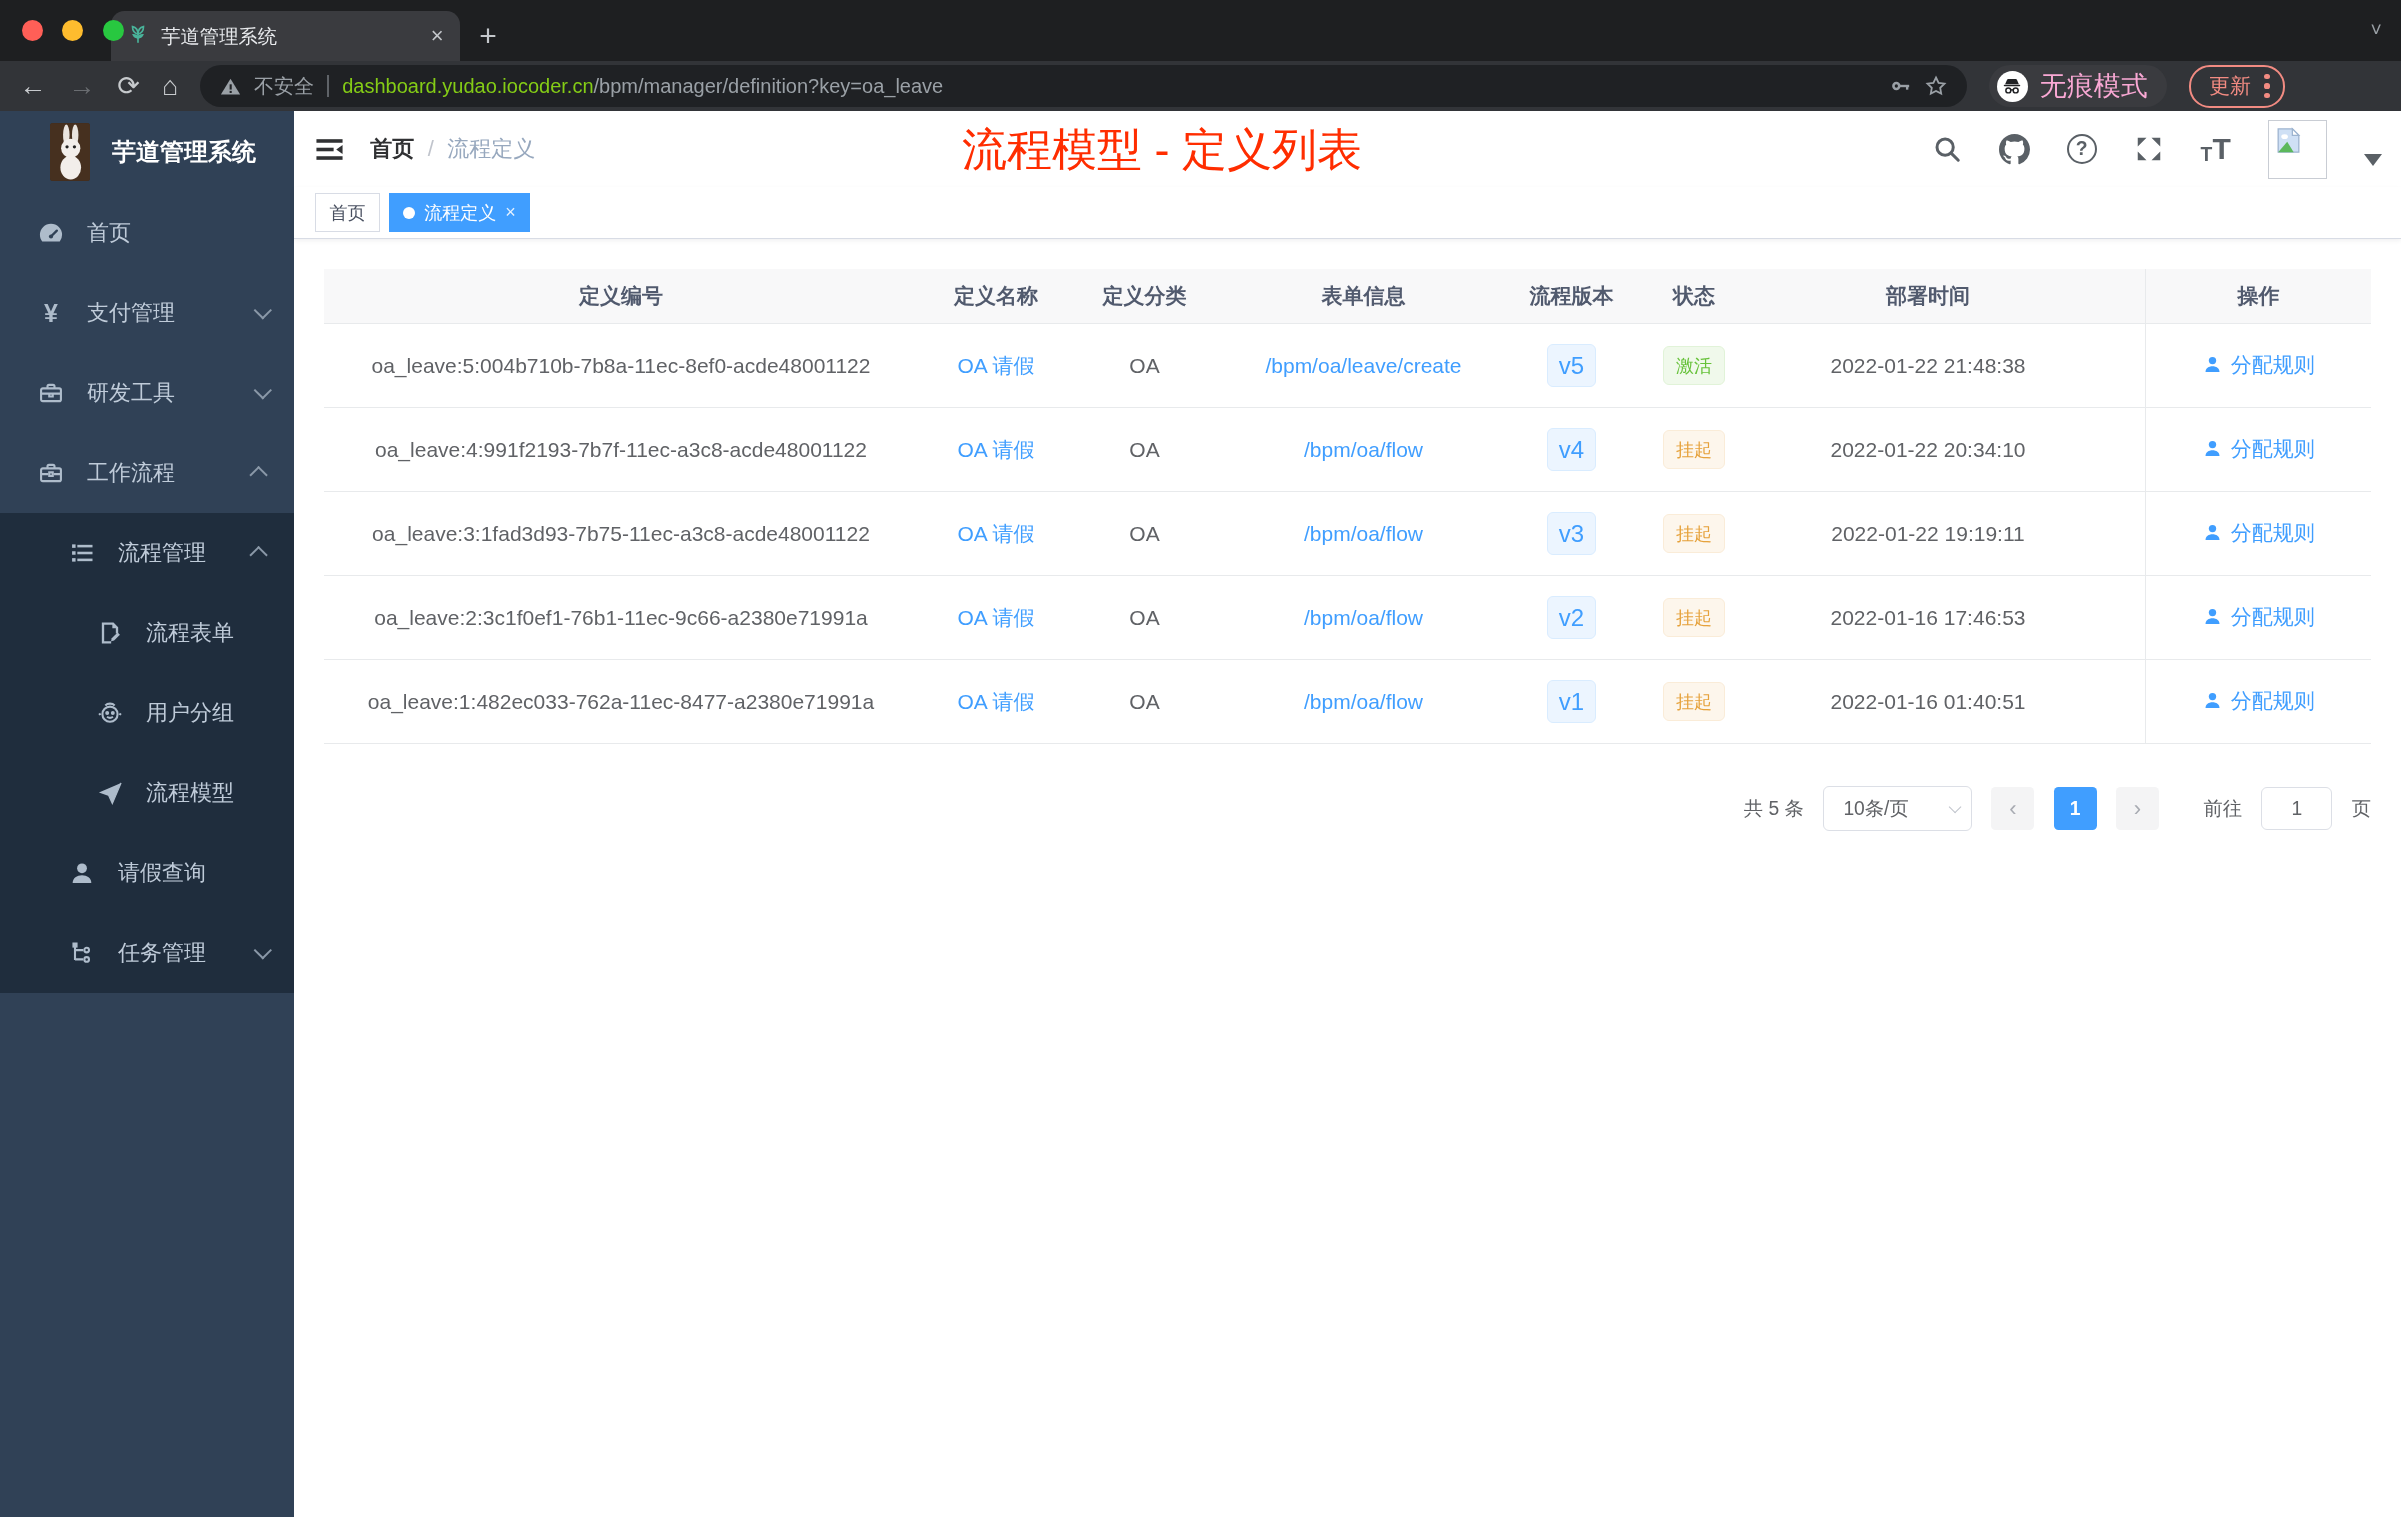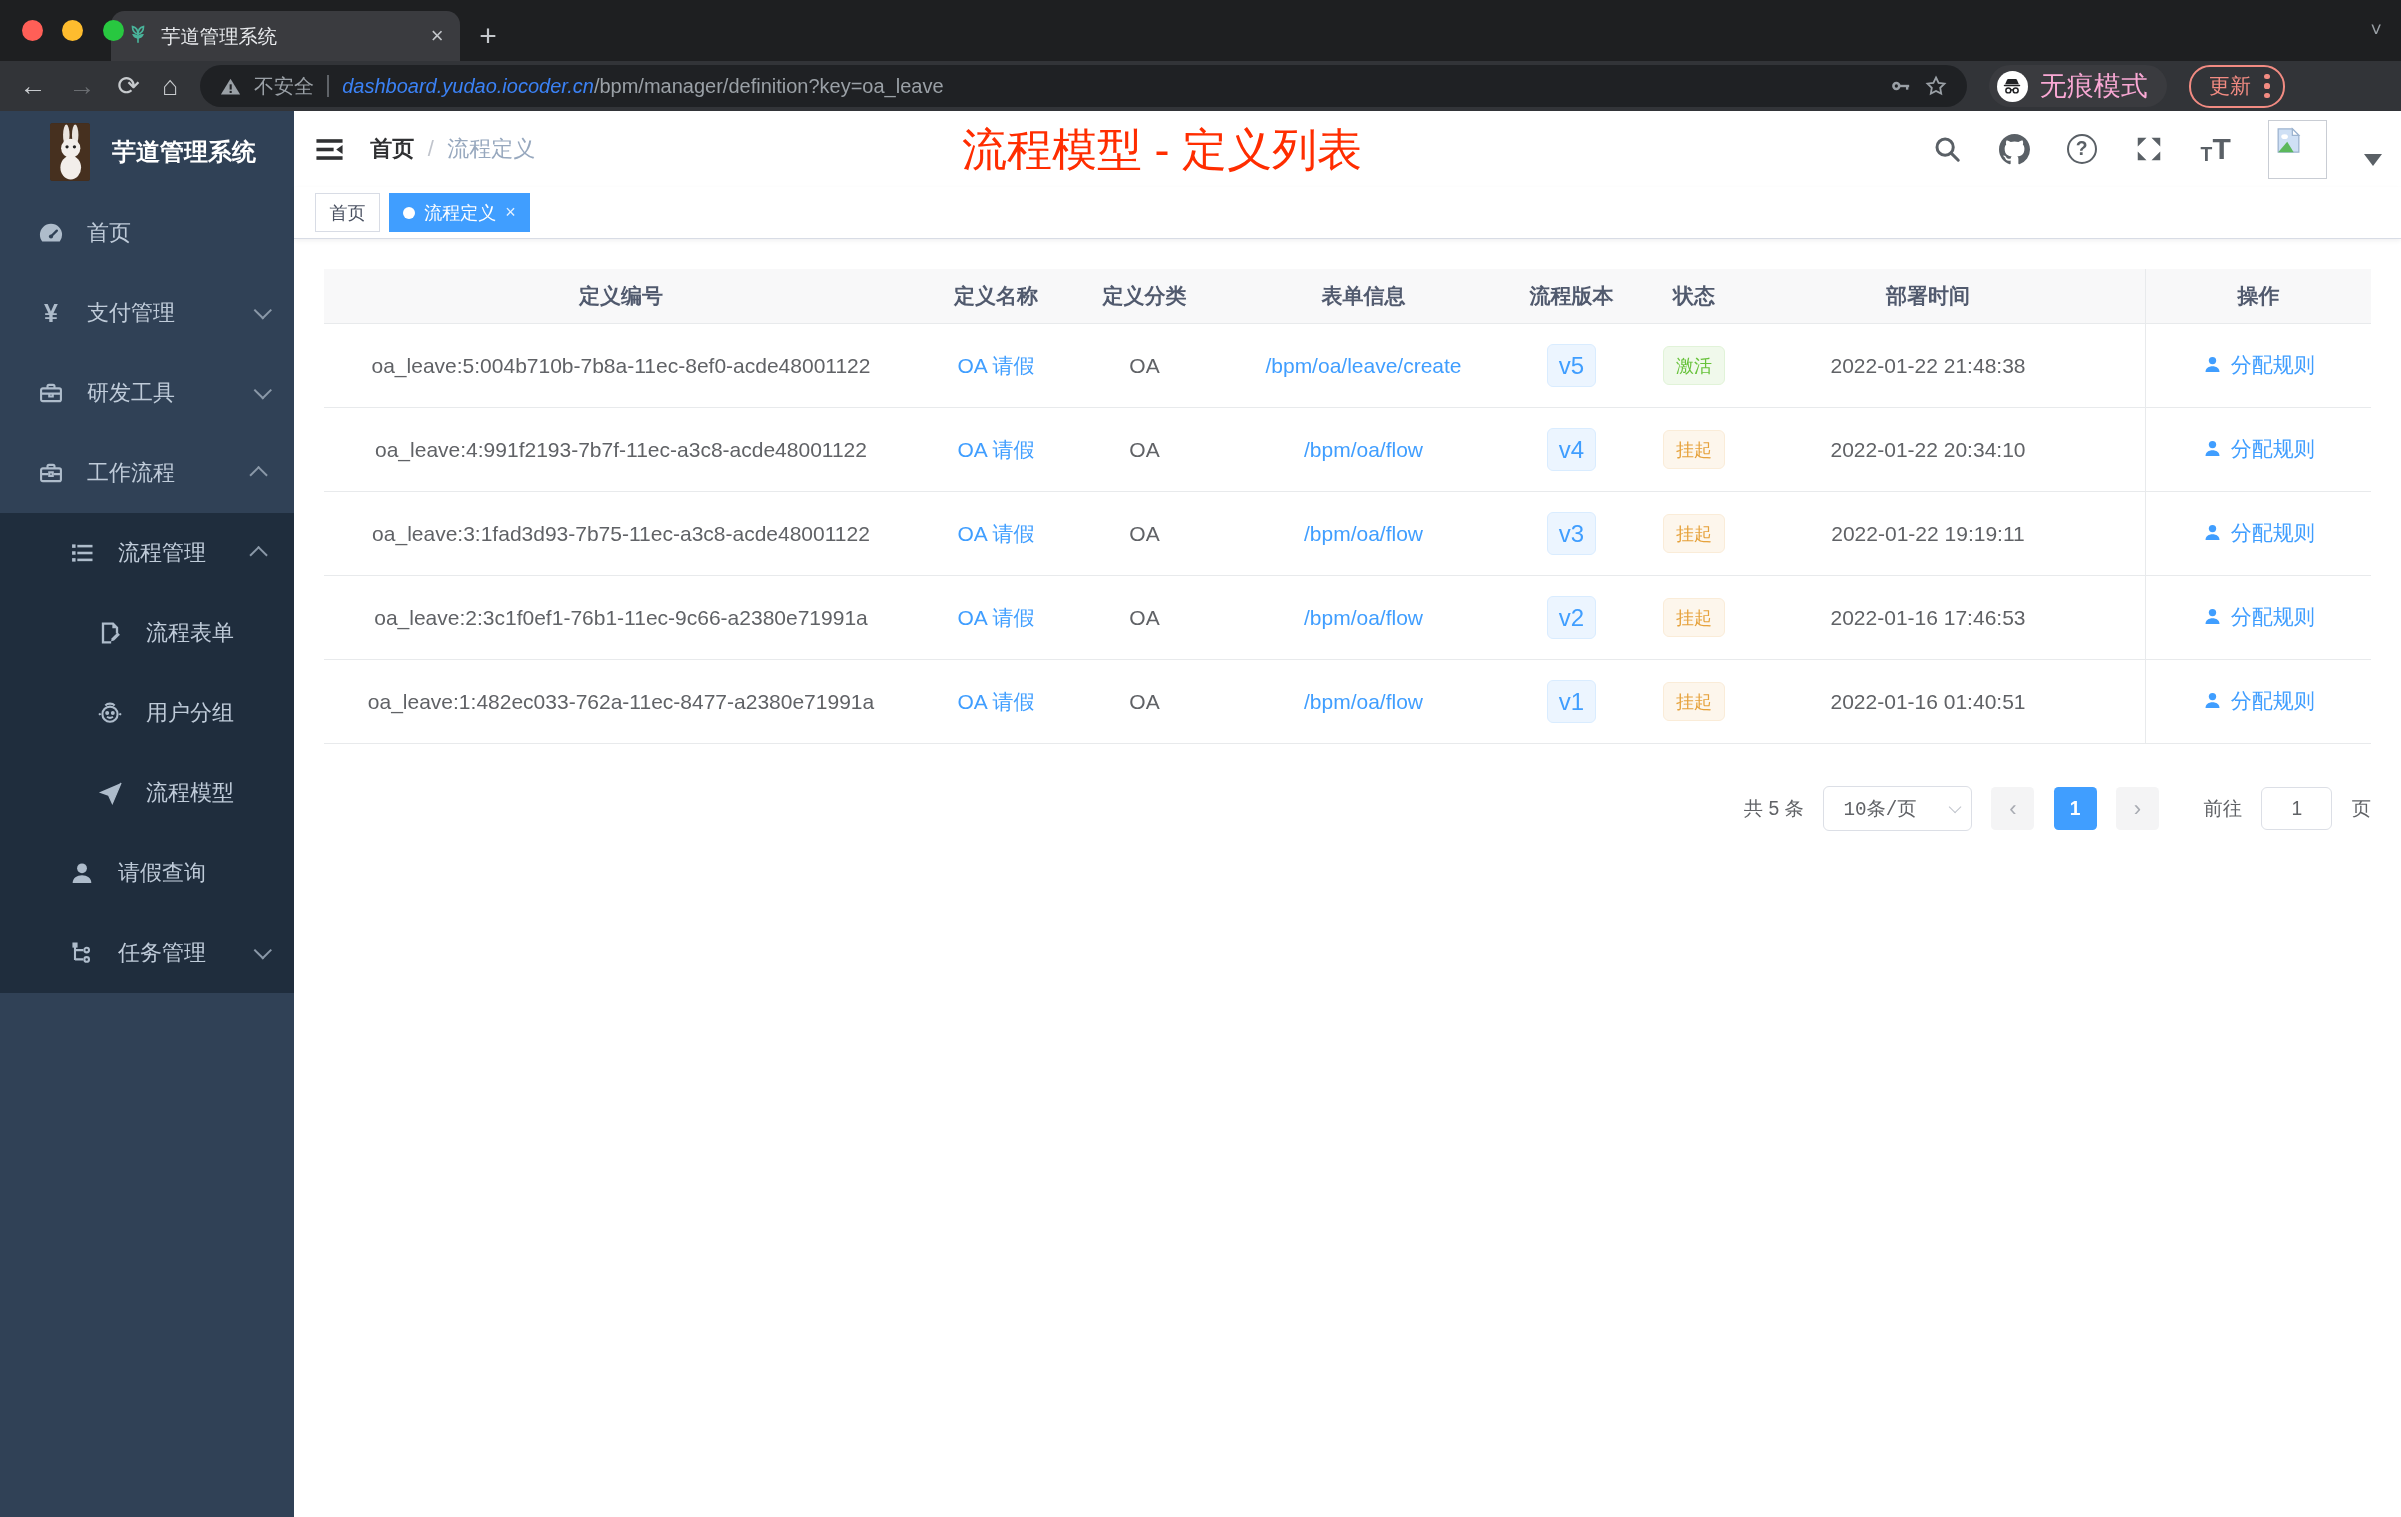--- a/index.html
+++ b/index.html
@@ -18,21 +18,21 @@
   .tab-close { color:#c4c7cb; font-size:22px; line-height:1; }
   .newtab { color:#c4c7cb; font-size:30px; margin:0 0 10.4px 19.3px; line-height:1; }
   .strip-caret { position:absolute; right:19.3px; top:19.3px; color:#9aa0a6; font-size:19.3px; }
 
   .addressbar { height:50px; background:#323438; display:flex; align-items:center; padding:0 19.3px; gap:22px; }
   .nav-ic { font-size:27px; color:#c7cacd; line-height:1; }
   .nav-ic.dim { color:#6a6d71; }
   .urlpill { flex:1; max-width:1767px; height:42px; background:#1f2124; border-radius:21px;
     display:flex; align-items:center; padding:0 19.3px; gap:13.4px; color:#9aa0a6; font-size:20px; }
   .url-divider { width:1.5px; height:22px; background:#5f6368; }
-  .url-host { color:#3b82f6;font-style:italic; }
+  .url-host { color:#84cc16; }
   .url-path { color:#9aa0a6; }
   .urlpill .grow { flex:1; }
   .incog { height:42px; border-radius:21px; background:#3a3b3f; display:flex; align-items:center;
     gap:12px; padding:0 19.3px 0 7.4px; color:#f9a8d4; font-size:27px; }
   .incog-circle { width:31px; height:31px; background:#fff; border-radius:50%; display:flex;
     align-items:center; justify-content:center; }
   .update { height:43px; border:2.2px solid #f28b82; border-radius:21px; color:#f28b82;
     display:flex; align-items:center; gap:13.4px; padding:0 13.4px 0 18px; font-size:21px; }
   .kebab { display:flex; flex-direction:column; gap:4.5px; }
   .kebab i { width:5.2px; height:5.2px; border-radius:50%; background:#f28b82; }
@@ -100,21 +100,21 @@
     border:1.5px solid #d9ecff; border-radius:6px; color:#409eff; font-size:24px; }
   .badge { display:inline-block; padding:6.7px 12px; border-radius:6px; font-size:18px; border:1.5px solid transparent; }
   .badge-success { background:#f0f9eb; border-color:#e1f3d8; color:#67c23a; }
   .badge-warning { background:#fdf6ec; border-color:#faecd8; color:#e6a23c; }
   .op-link { color:#409eff; display:inline-flex; align-items:center; gap:7.4px; cursor:pointer; }
 
   .pager { width:2047px; margin-top:42px; display:flex; justify-content:flex-end; align-items:center;
     gap:19.3px; font-size:19.3px; color:#606266; }
   .pg-select { width:149px; height:45px; border:1.5px solid #dcdfe6; border-radius:6px; background:#fff;
     display:flex; align-items:center; padding:0 13.4px 0 19.3px; gap:10.4px; }
-  .pg-select .lbl { flex:1;font-family:Liberation Mono, monospace; }
+  .pg-select .lbl { flex:1; }
   .pg-select .chev-s { width:9px; height:9px; border-right:1.5px solid #c0c4cc; border-bottom:1.5px solid #c0c4cc;
     transform:rotate(45deg) translateY(-2.2px); }
   .pg-btn { width:43px; height:43px; border-radius:4.5px; background:#f4f4f5; color:#a8abb2;
     display:flex; align-items:center; justify-content:center; font-size:22px; }
   .pg-btn.cur { background:#409eff; color:#fff; font-size:19.3px; font-weight:600; }
   .pg-input { width:71px; height:43px; border:1.5px solid #dcdfe6; border-radius:6px; background:#fff;
     display:flex; align-items:center; justify-content:center; color:#606266; }
   .gap8{ width:6px; }
 </style>
 </head>

